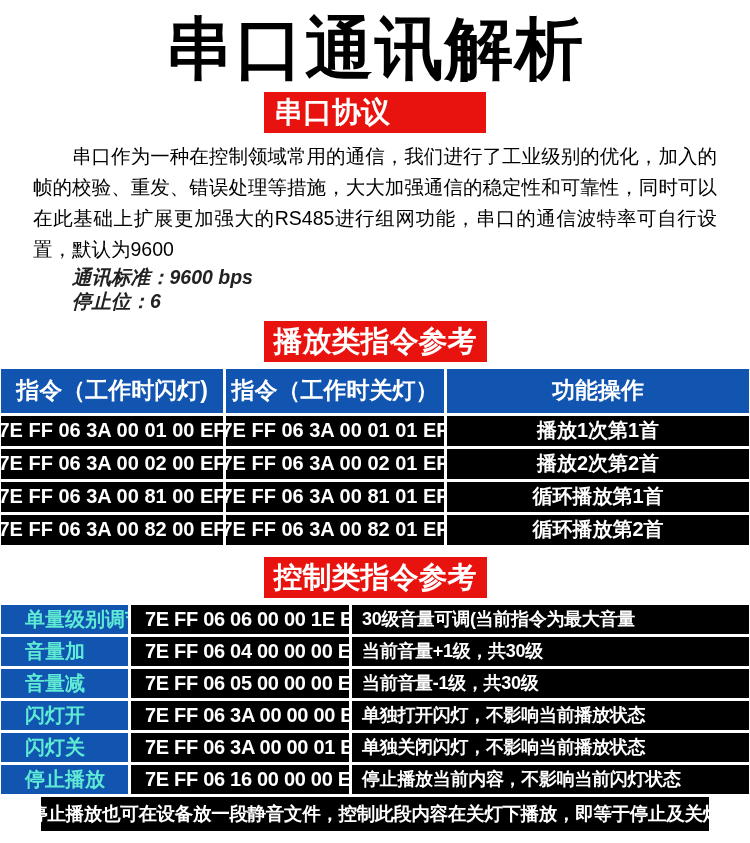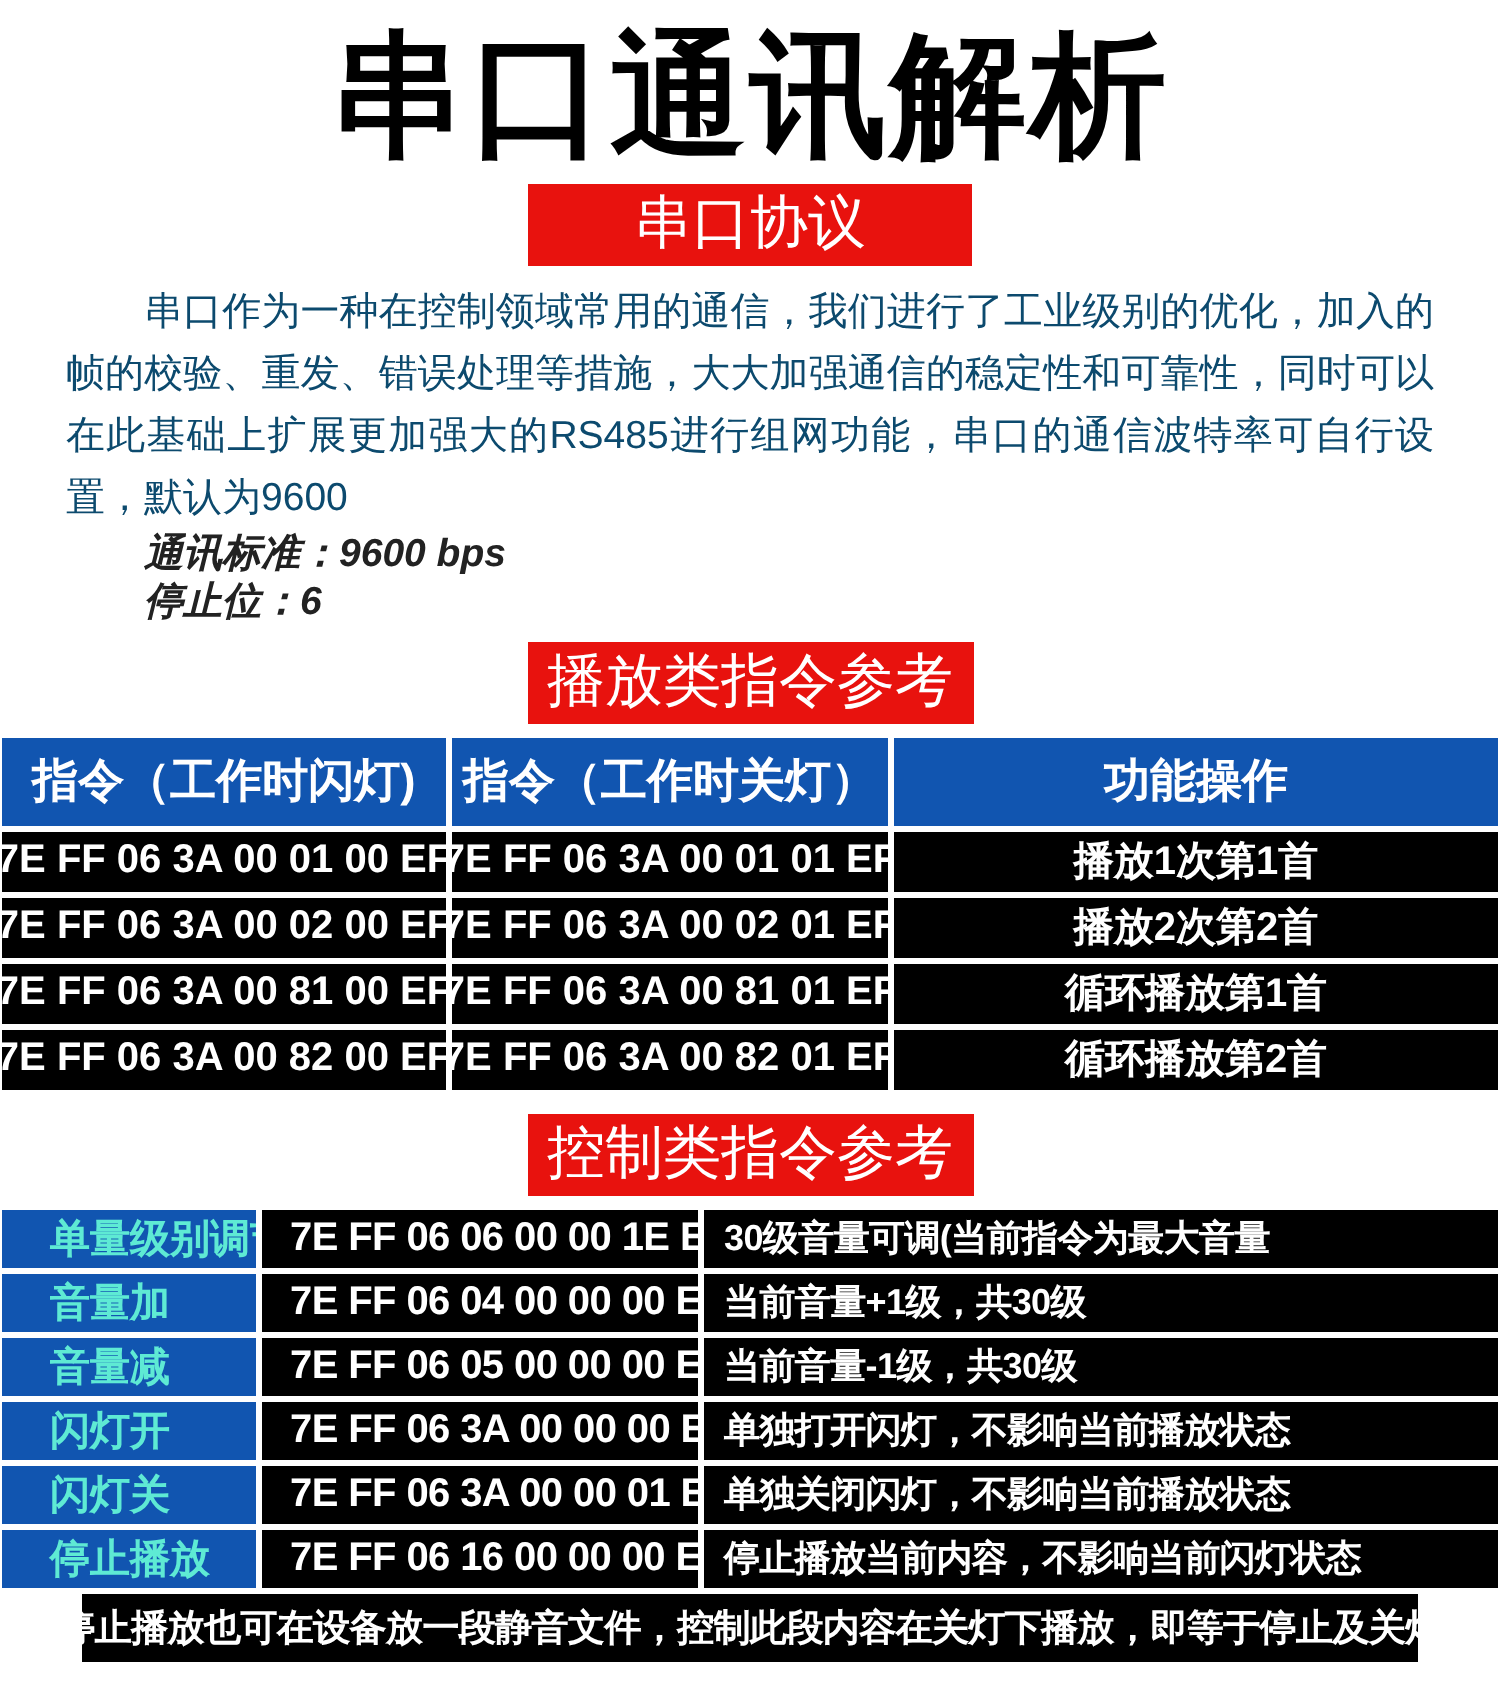--- a/index.html
+++ b/index.html
@@ -16,37 +16,36 @@
     font-size: 68px;
     font-weight: 900;
     color: #000000;
     line-height: 1.2;
     letter-spacing: 2px;
   }
   .banner-row { display: flex; justify-content: center; }
   .banner {
     background: #e8120e;
     color: #ffffff;
-    font-weight: 400;
+    font-weight: 700;
     font-size: 29px;
     line-height: 29px;
     padding: 6px 10px;
     min-width: 222px;
-    text-align: center;
     white-space: nowrap;
   }
   .banner-protocol { margin-top: 2px; }
   .banner-play { margin-top: 8px; }
   .banner-control { margin-top: 12px; }
   .intro-paragraph {
     width: 684px;
     margin: 8px auto 0;
     font-size: 19.5px;
     line-height: 31px;
-    color: #0c4a6e;
+    color: #000000;
     text-indent: 2em;
     text-align: justify;
   }
   .specs { margin: 0 0 0 72px; font-style: italic; }
   .spec-line {
     font-size: 19.5px;
     line-height: 24px;
     color: #222222;
     font-weight: 600;
   }

